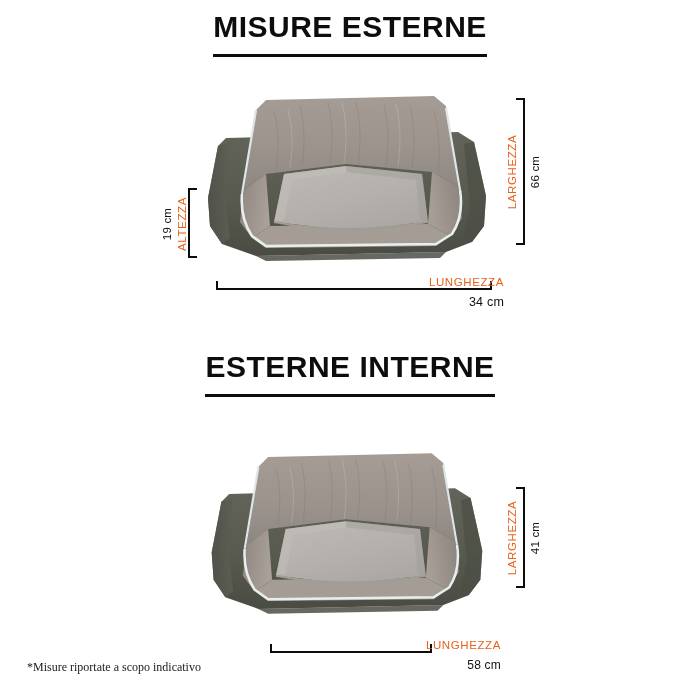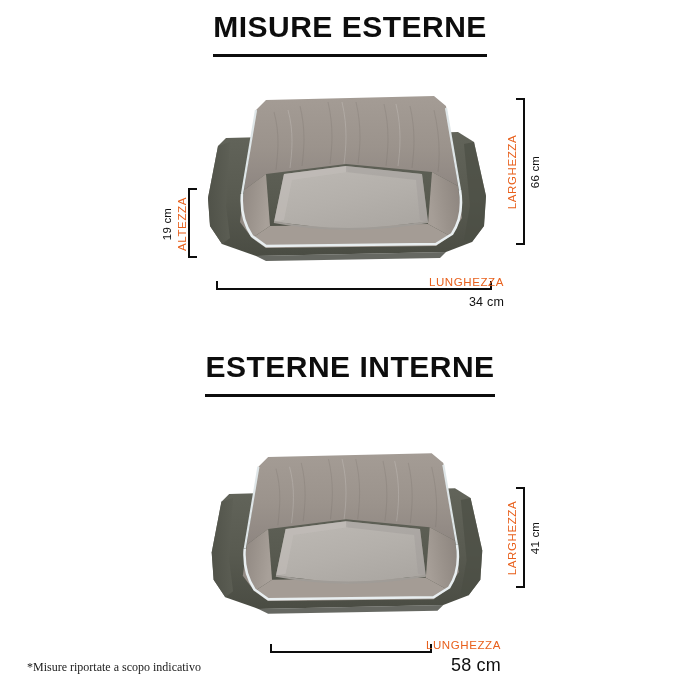--- a/index.html
+++ b/index.html
@@ -310,15 +310,15 @@
 <div class="vlabel" style="left:535px; top:537px;">
   <span class="dim-label dim-value rot-ccw" style="position:static; display:inline-block;">41 cm</span>
 </div>
 
 <div class="bracket" id="bracket-lunghezza-2" style="left:270px; top:643px; width:162px; height:10px;">
   <div class="bracket-line h-spine" style="bottom:0;"></div>
   <div class="bracket-line h-tick" style="left:0; bottom:0;"></div>
   <div class="bracket-line h-tick" style="right:0; bottom:0;"></div>
 </div>
 <div class="hlabel dim-label dim-name" style="left:351px; top:638px;">LUNGHEZZA</div>
-<div class="hlabel dim-label dim-value" style="left:351px; top:658px; font-size:18px;">58 cm</div>
+<div class="hlabel dim-label dim-value" style="left:351px; top:658px; font-size:12px;">58 cm</div>
 
 <div id="footnote">*Misure riportate a scopo indicativo</div>
 
 </body></html>

